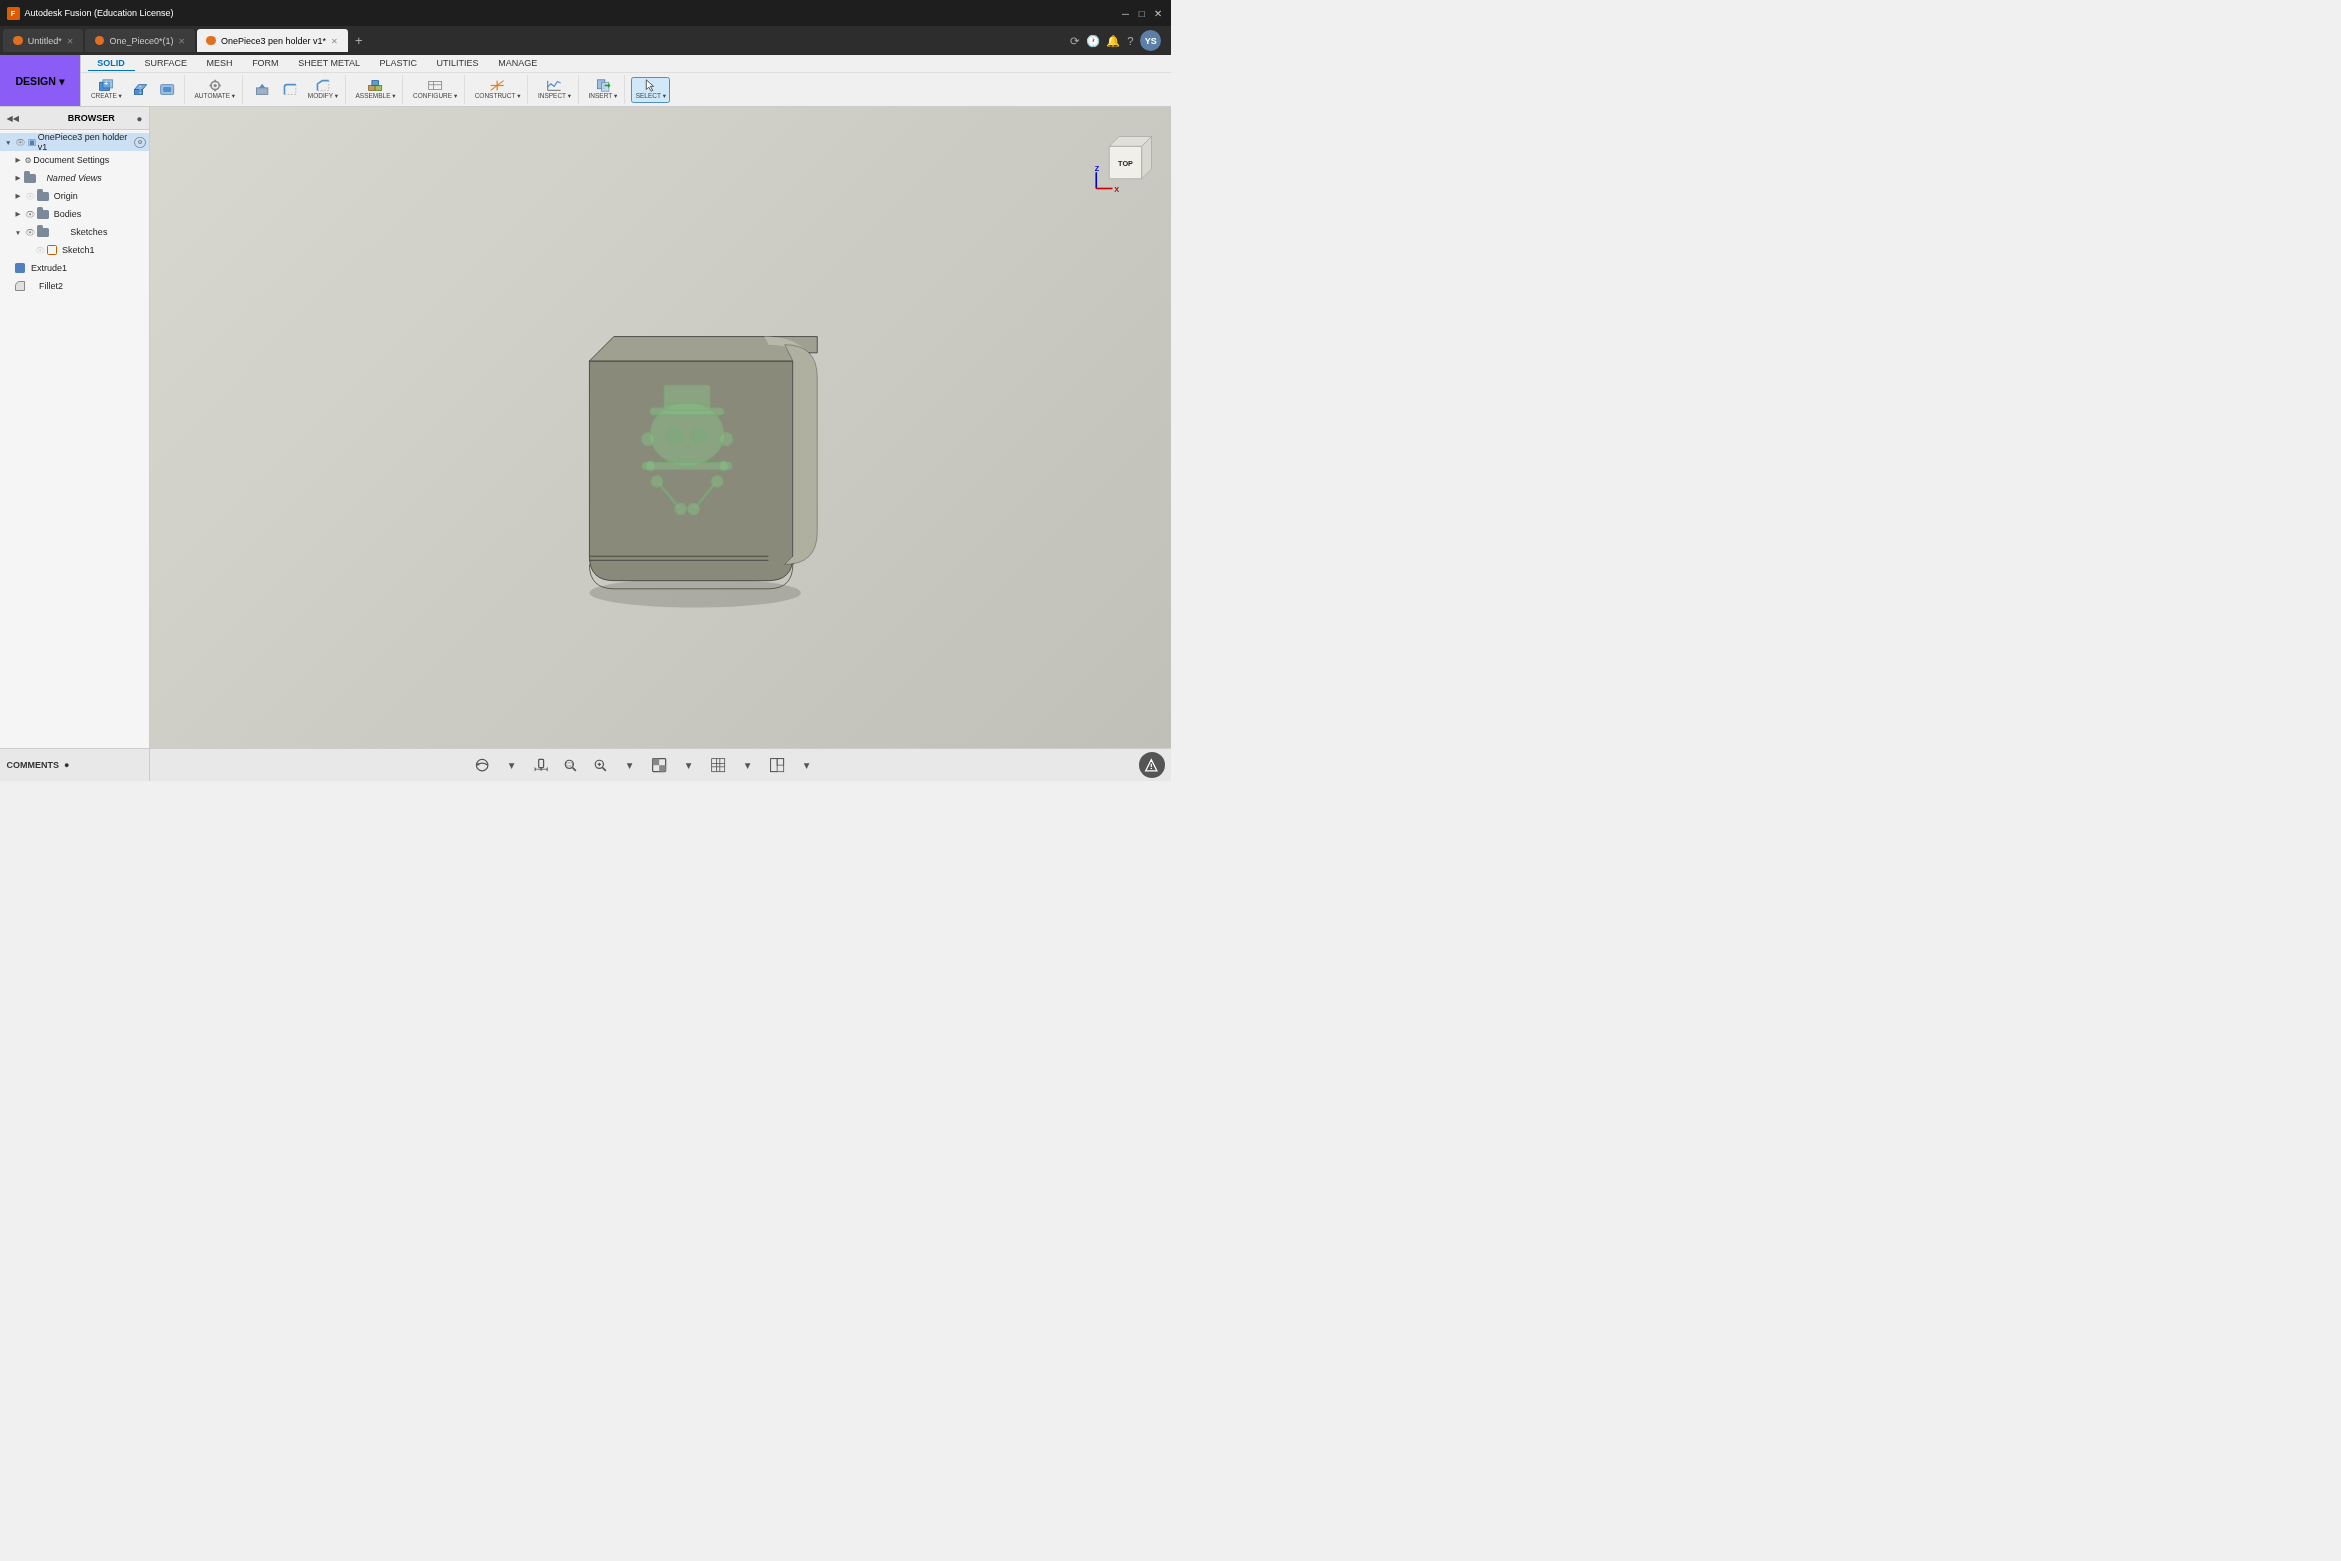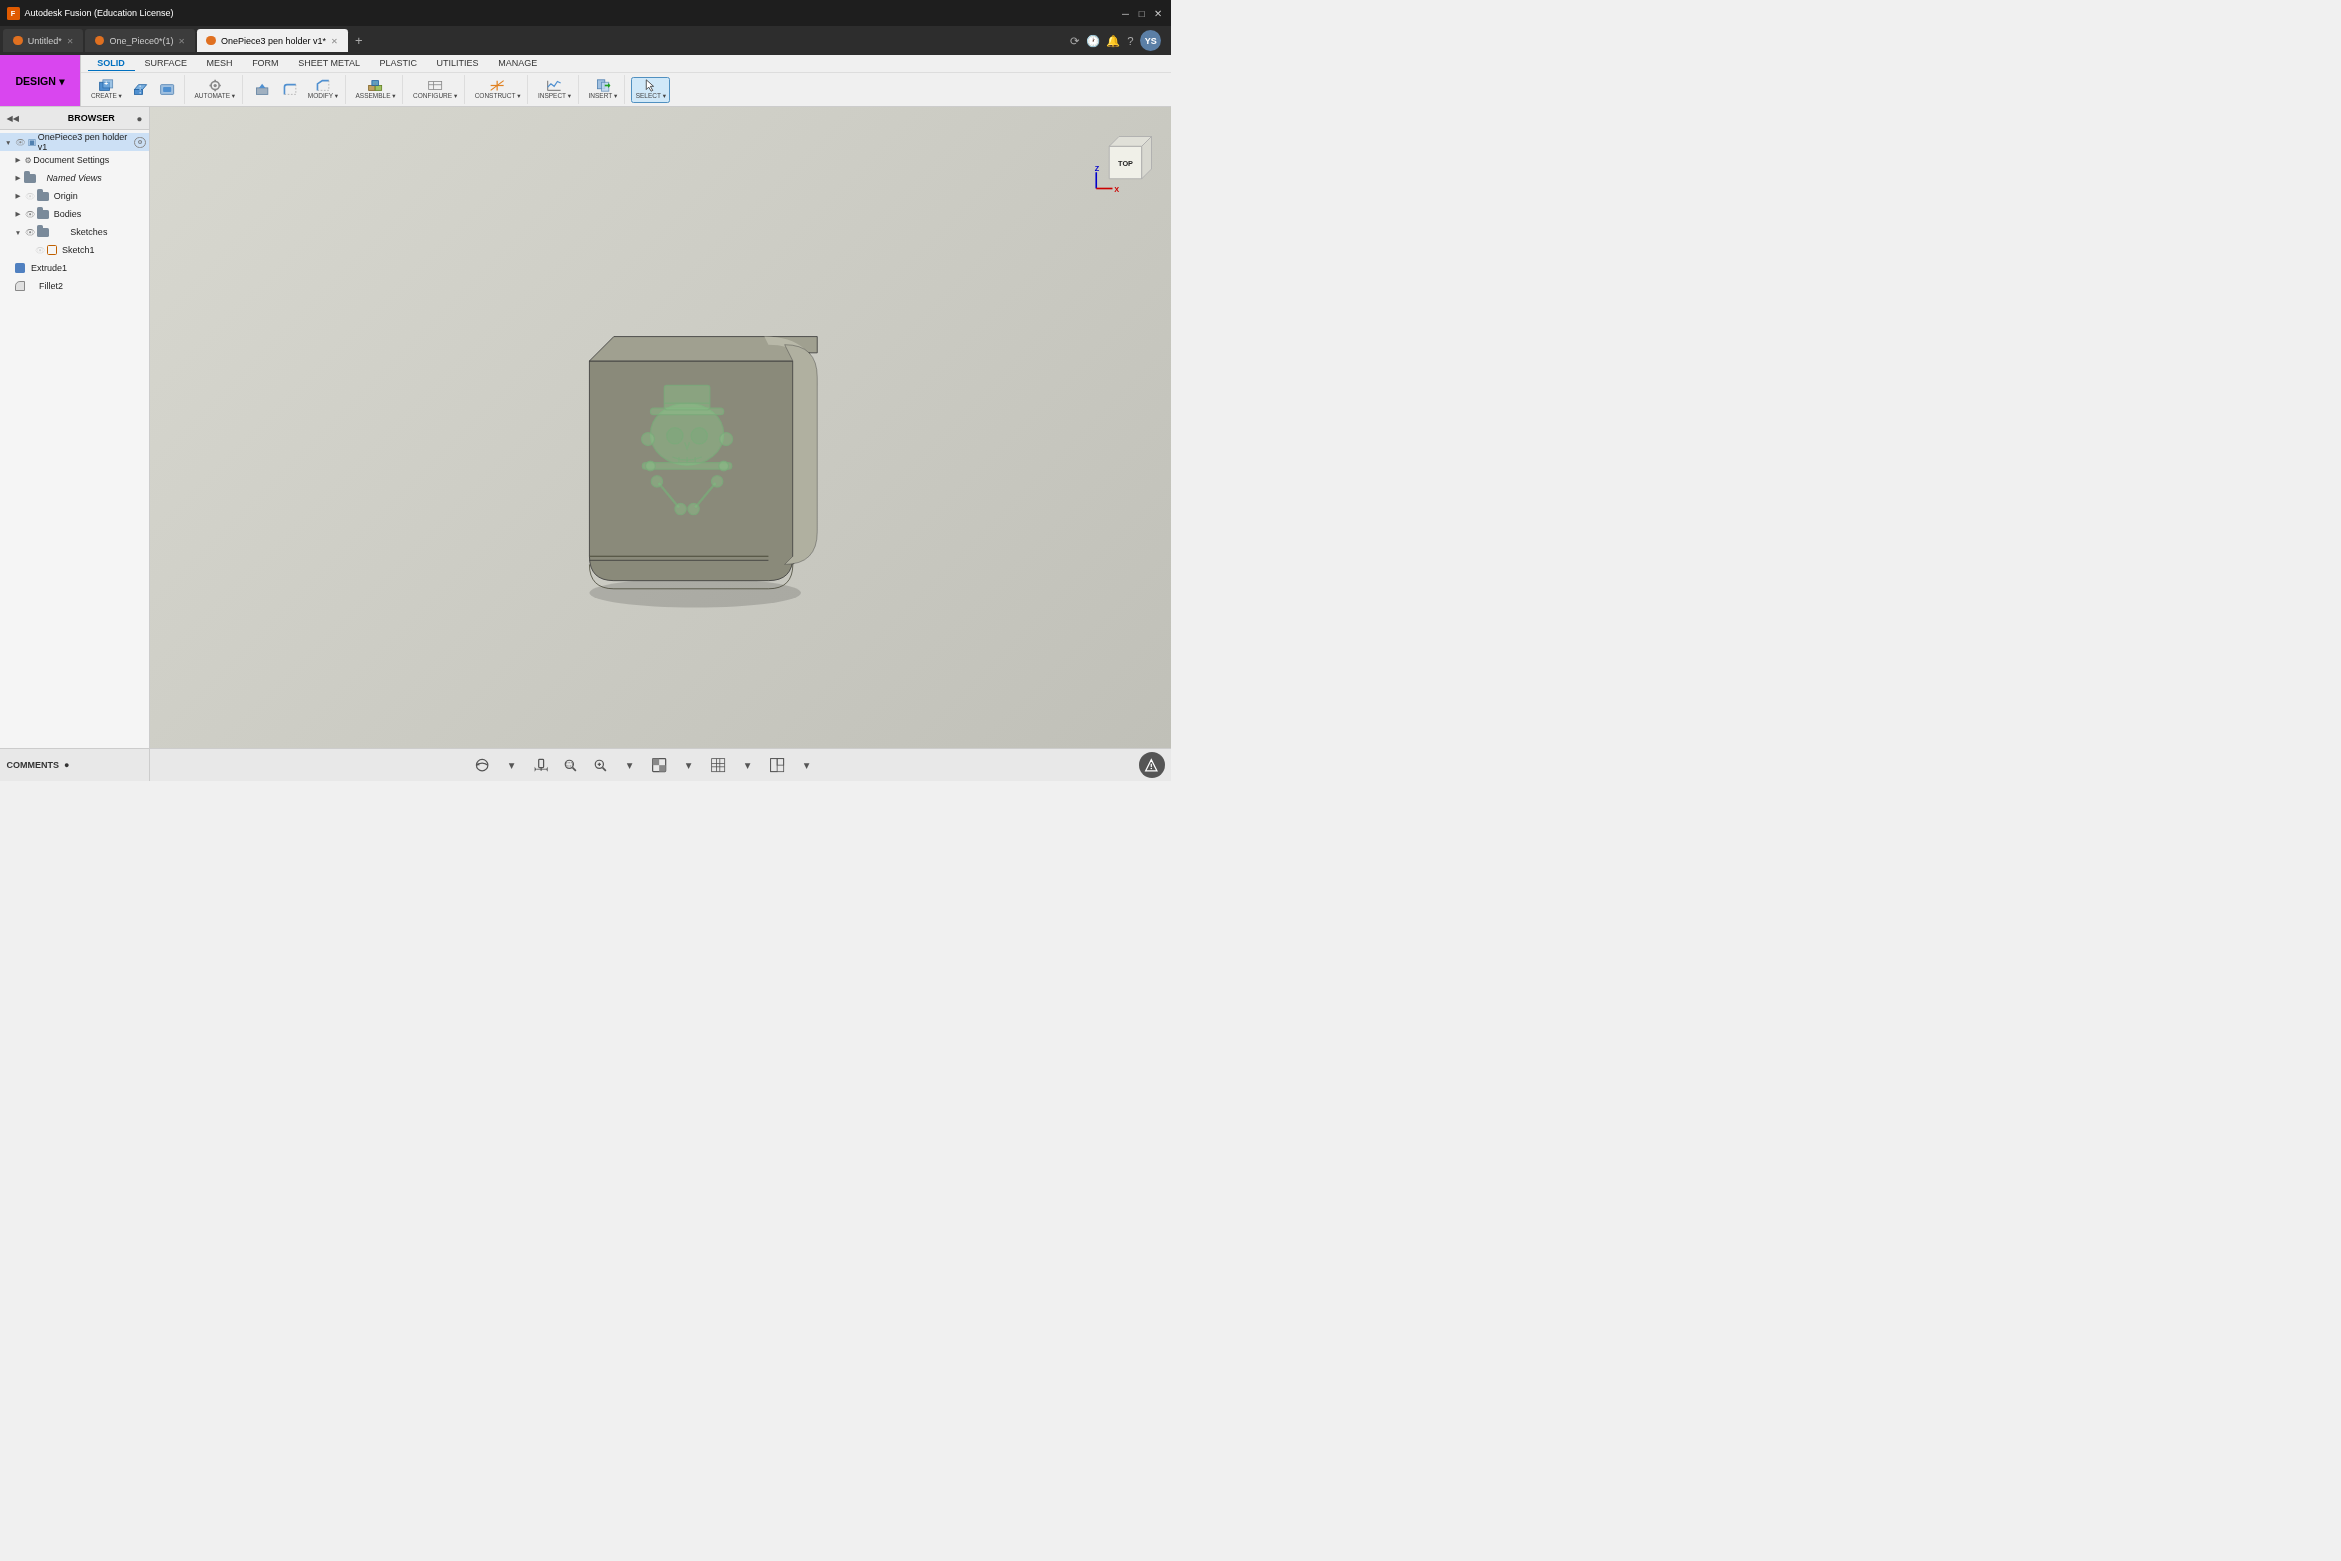--- a/index.html
+++ b/index.html
@@ -113,21 +113,21 @@
     
     #toolbar {
       height: 52px;
       background: #f0f0f0;
       border-bottom: 0.8px solid #ccc;
       display: flex;
       align-items: stretch;
     }
     #design-btn {
       width: 81px;
-      background: #d946ef;
+      background: #8b5cf6;
       border-right: 0.8px solid #ccc;
       display: flex;
       align-items: center;
       justify-content: center;
       font-weight: 600;
       font-size: 10.6px;
       cursor: pointer;
       gap: 3.3px;
       padding: 0 6.5px;
     }

